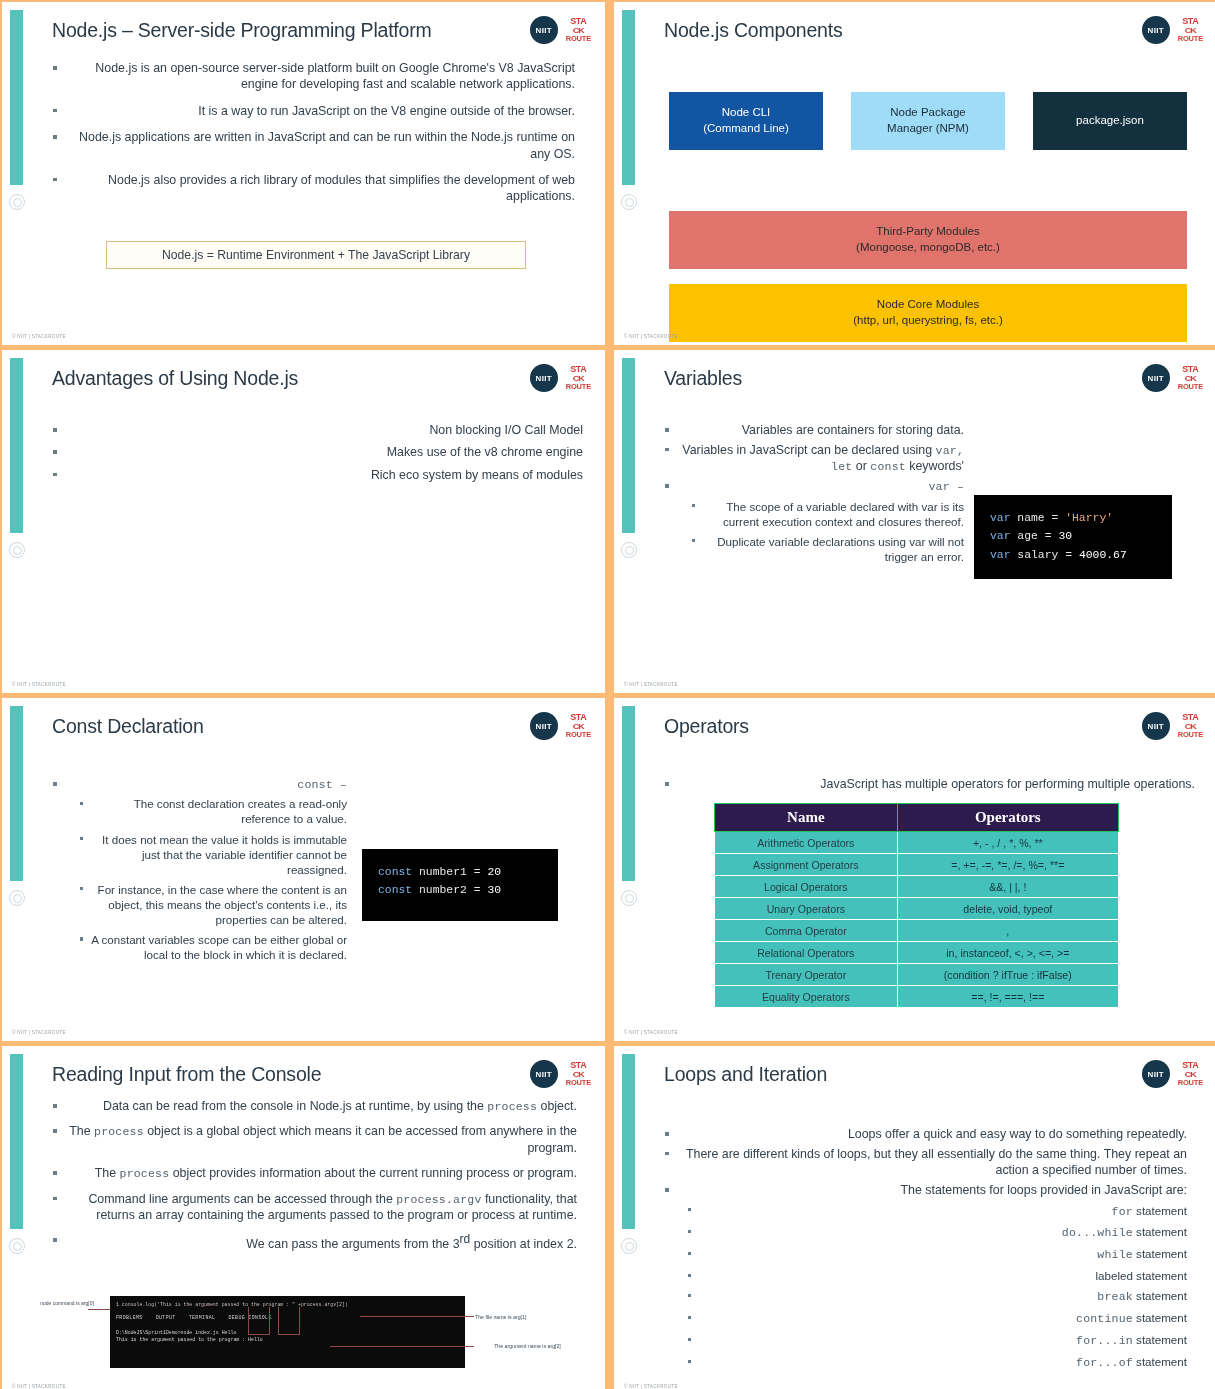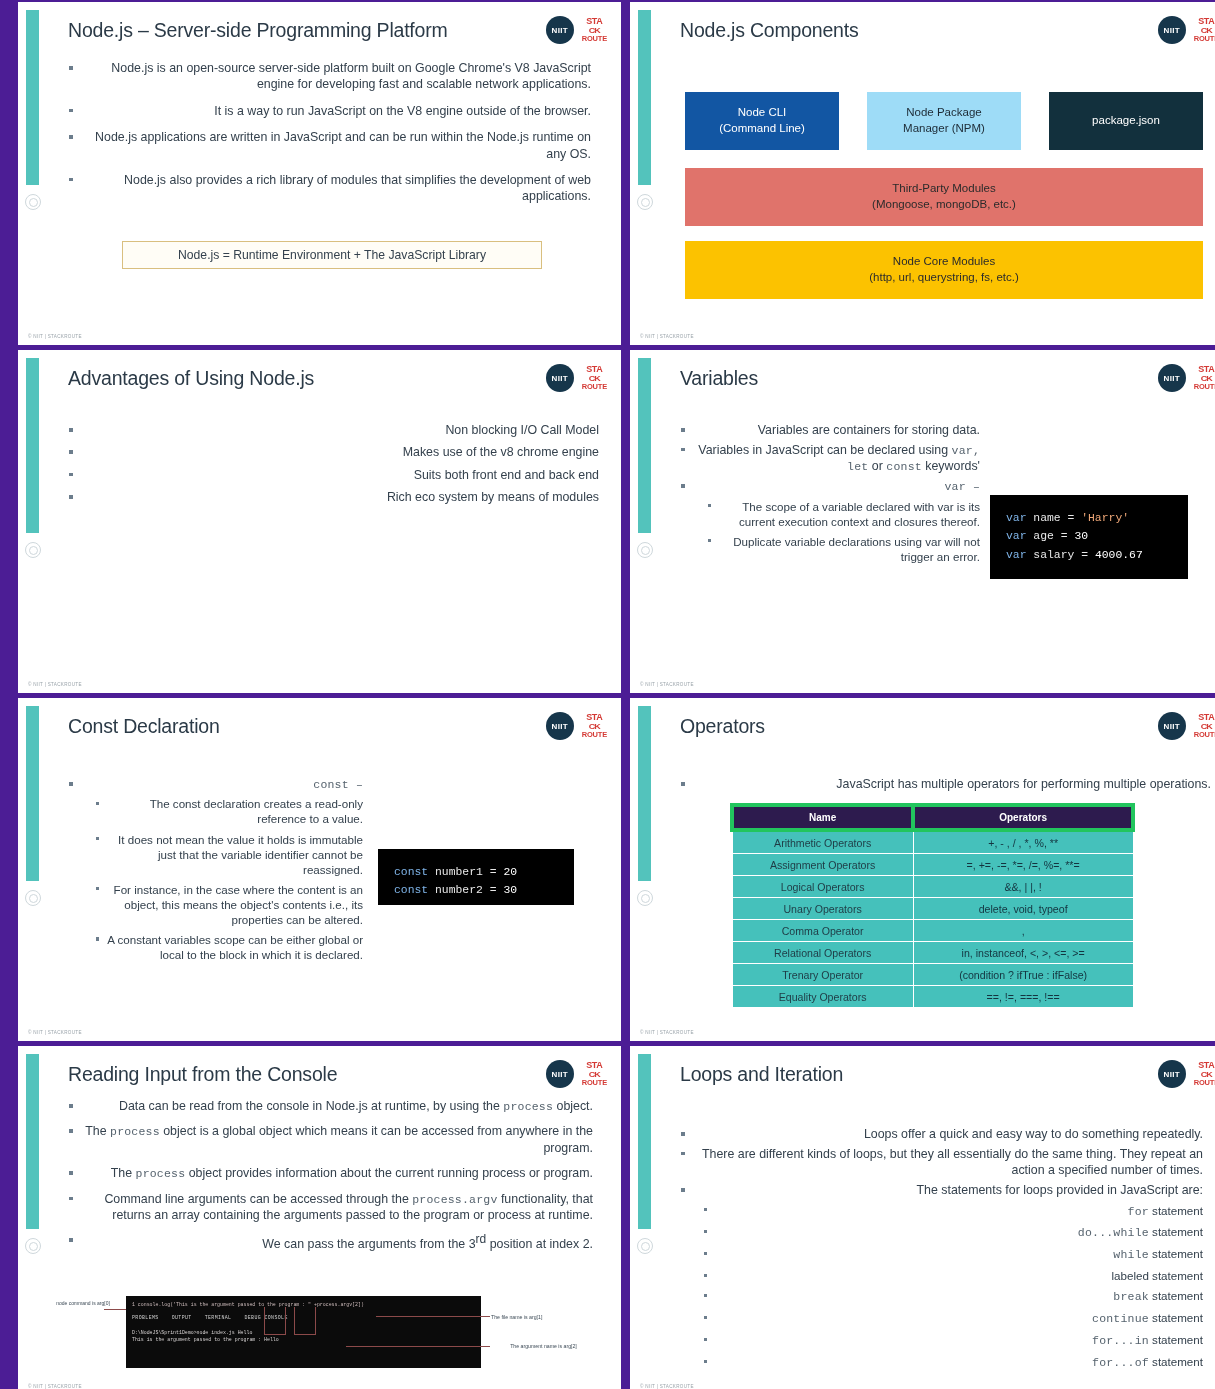--- a/index.html
+++ b/index.html
@@ -8,22 +8,22 @@
     background: #000;
     font-family: "Liberation Sans", sans-serif;
     overflow: hidden;
   }
   .deck {
     width: 1215px; height: 1389px;
     display: grid;
     grid-template-columns: 603px 603px;
     grid-template-rows: 343px 343px 343px 349px;
     gap: 5px 9px;
-    padding: 2px 0 0 18px;
-    background: #4c1d95;
+    padding: 2px 0 0 2px;
+    background: #fdba74;
   }
   .slide {
     position: relative;
     background: #ffffff;
     overflow: hidden;
   }
   
   .rail {
     position: absolute;
     left: 8px; top: 8px;
@@ -192,55 +192,57 @@
     left: 55px; right: 30px;
     height: 58px;
     display: flex;
     flex-direction: column;
     align-items: center;
     justify-content: center;
     font-size: 11.5px;
     line-height: 1.38;
     text-align: center;
     color: #2b2b2b;
+    margin-top: 43px;
   }
   .band-red { top: 166px; background: #e0736b; }
   .band-yellow { top: 239px; background: #fcc200; }
 
   
   .codeblock {
     position: absolute;
     background: #000000;
     padding: 14px 16px;
     font-family: "Liberation Mono", "DejaVu Sans Mono", monospace;
     font-size: 11.4px;
     line-height: 1.62;
     color: #e8e8e8;
     white-space: pre;
   }
   .kw { color: #7fb4e8; }
   .str { color: #f0a878; }
   .num { color: #ffffff; }
   .cb-vars { left: 360px; top: 145px; width: 198px; height: 84px; }
-  .cb-const { left: 360px; top: 151px; width: 196px; height: 56px; }
+  .cb-const { left: 360px; top: 151px; width: 196px; height: 72px; }
 
   
   .op-table {
     position: absolute;
     left: 100px; top: 105px;
     width: 405px;
     border-collapse: collapse;
   }
   .op-table th {
     background: #2d1b4e;
     color: #ffffff;
-    font-size: 10px;
+    font-size: 15px;
     font-weight: bold;
     padding: 5px 0;
-    border: 4px solid #22c55e;
+    border: 1px solid #22c55e;
+    font-family: Liberation Serif, serif;
   }
   .op-table td {
     background: #45c1bb;
     color: #1f3b45;
     font-size: 10.6px;
     text-align: center;
     padding: 4.5px 0;
     border: 1px solid #ffffff;
   }
   .op-table td.opcol { color: #143540; }
@@ -384,21 +386,20 @@
       <div class="stackroute">
         <span class="sr-sta">STA</span>
         <span class="sr-mid">CK</span>
         <span class="sr-route">ROUTE</span>
       </div>
     </div>
     <div class="body-area" style="top:72px;">
       <ul class="bl">
         <li>Non blocking I/O Call Model</li>
         <li>Makes use of the v8 chrome engine</li>
-        <li>Suits both front end and back end</li>
         <li>Rich eco system by means of modules</li>
       </ul>
     </div>
     <div class="footer">© NIIT | STACKROUTE</div>
   </div>
 
   <div class="slide">
     <div class="rail"></div>
     <div class="rail-icon"></div>
     <div class="slide-title">Variables</div>

